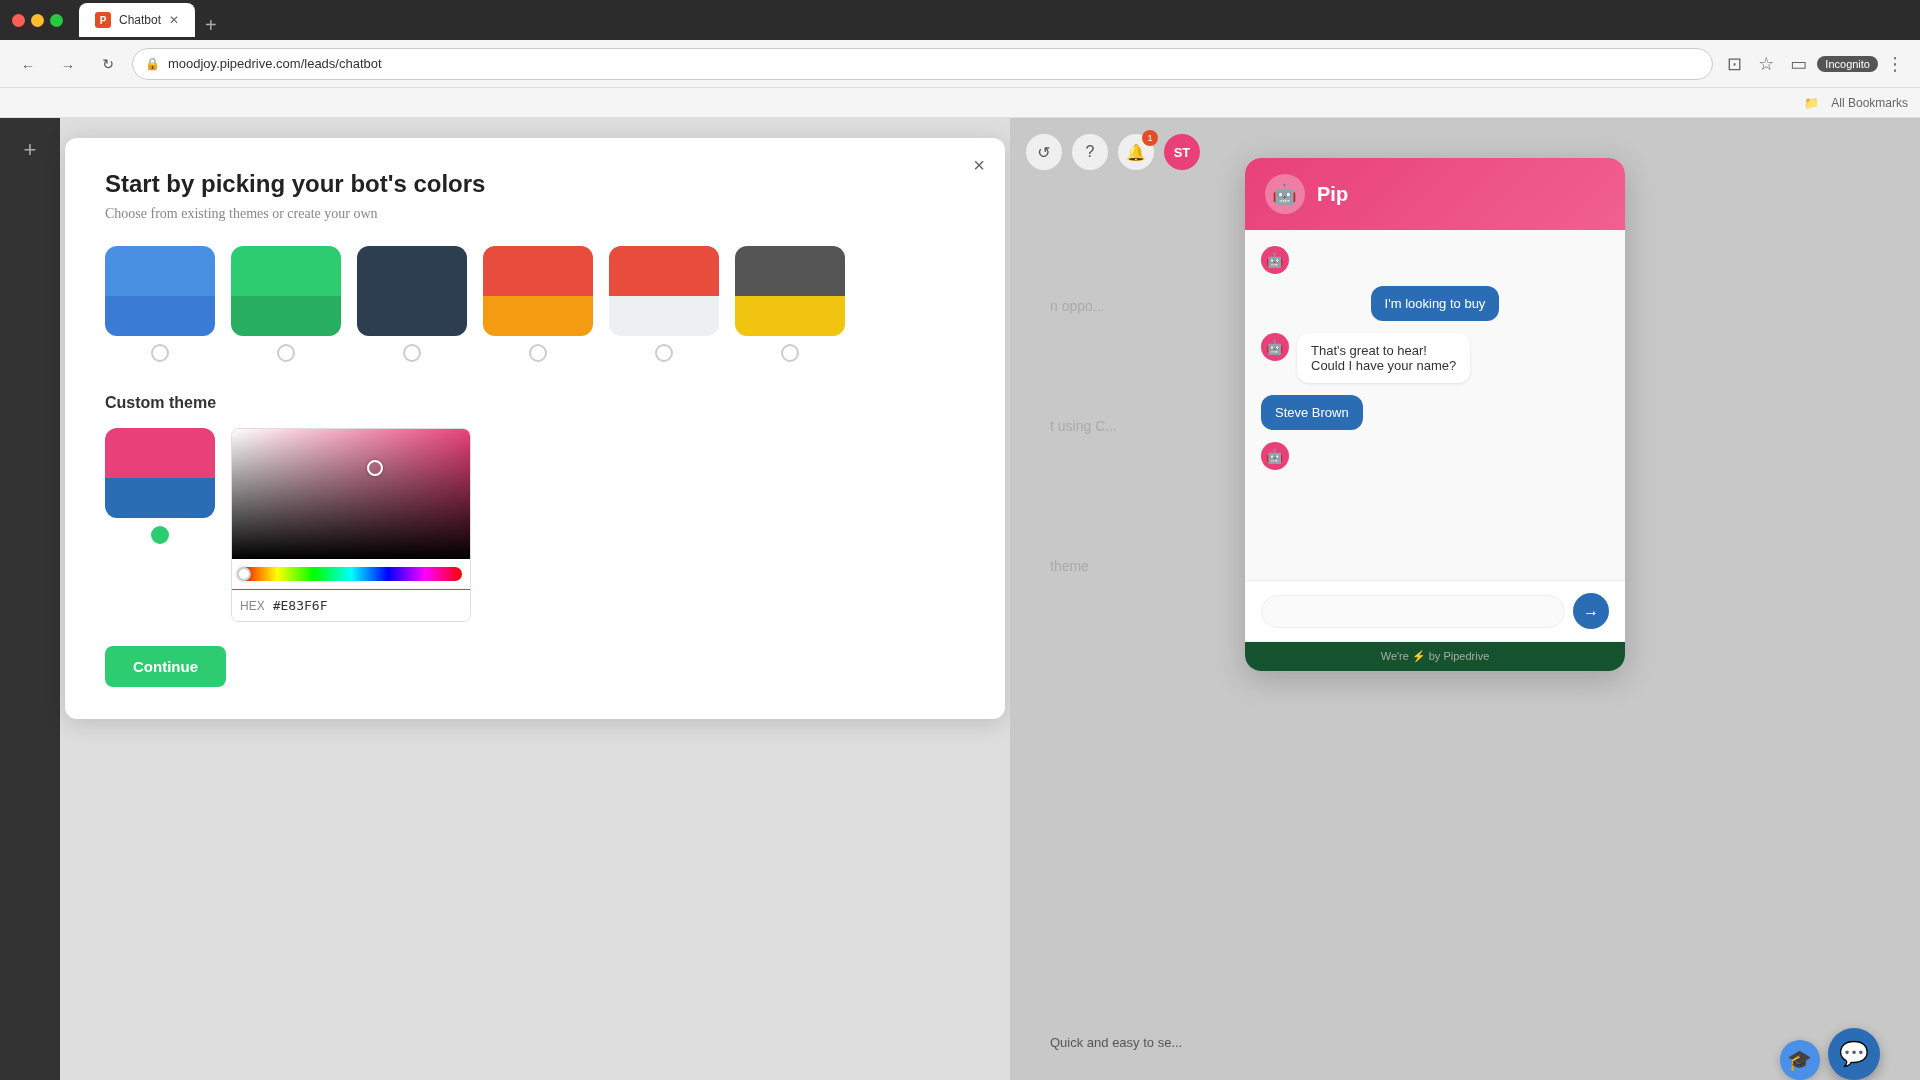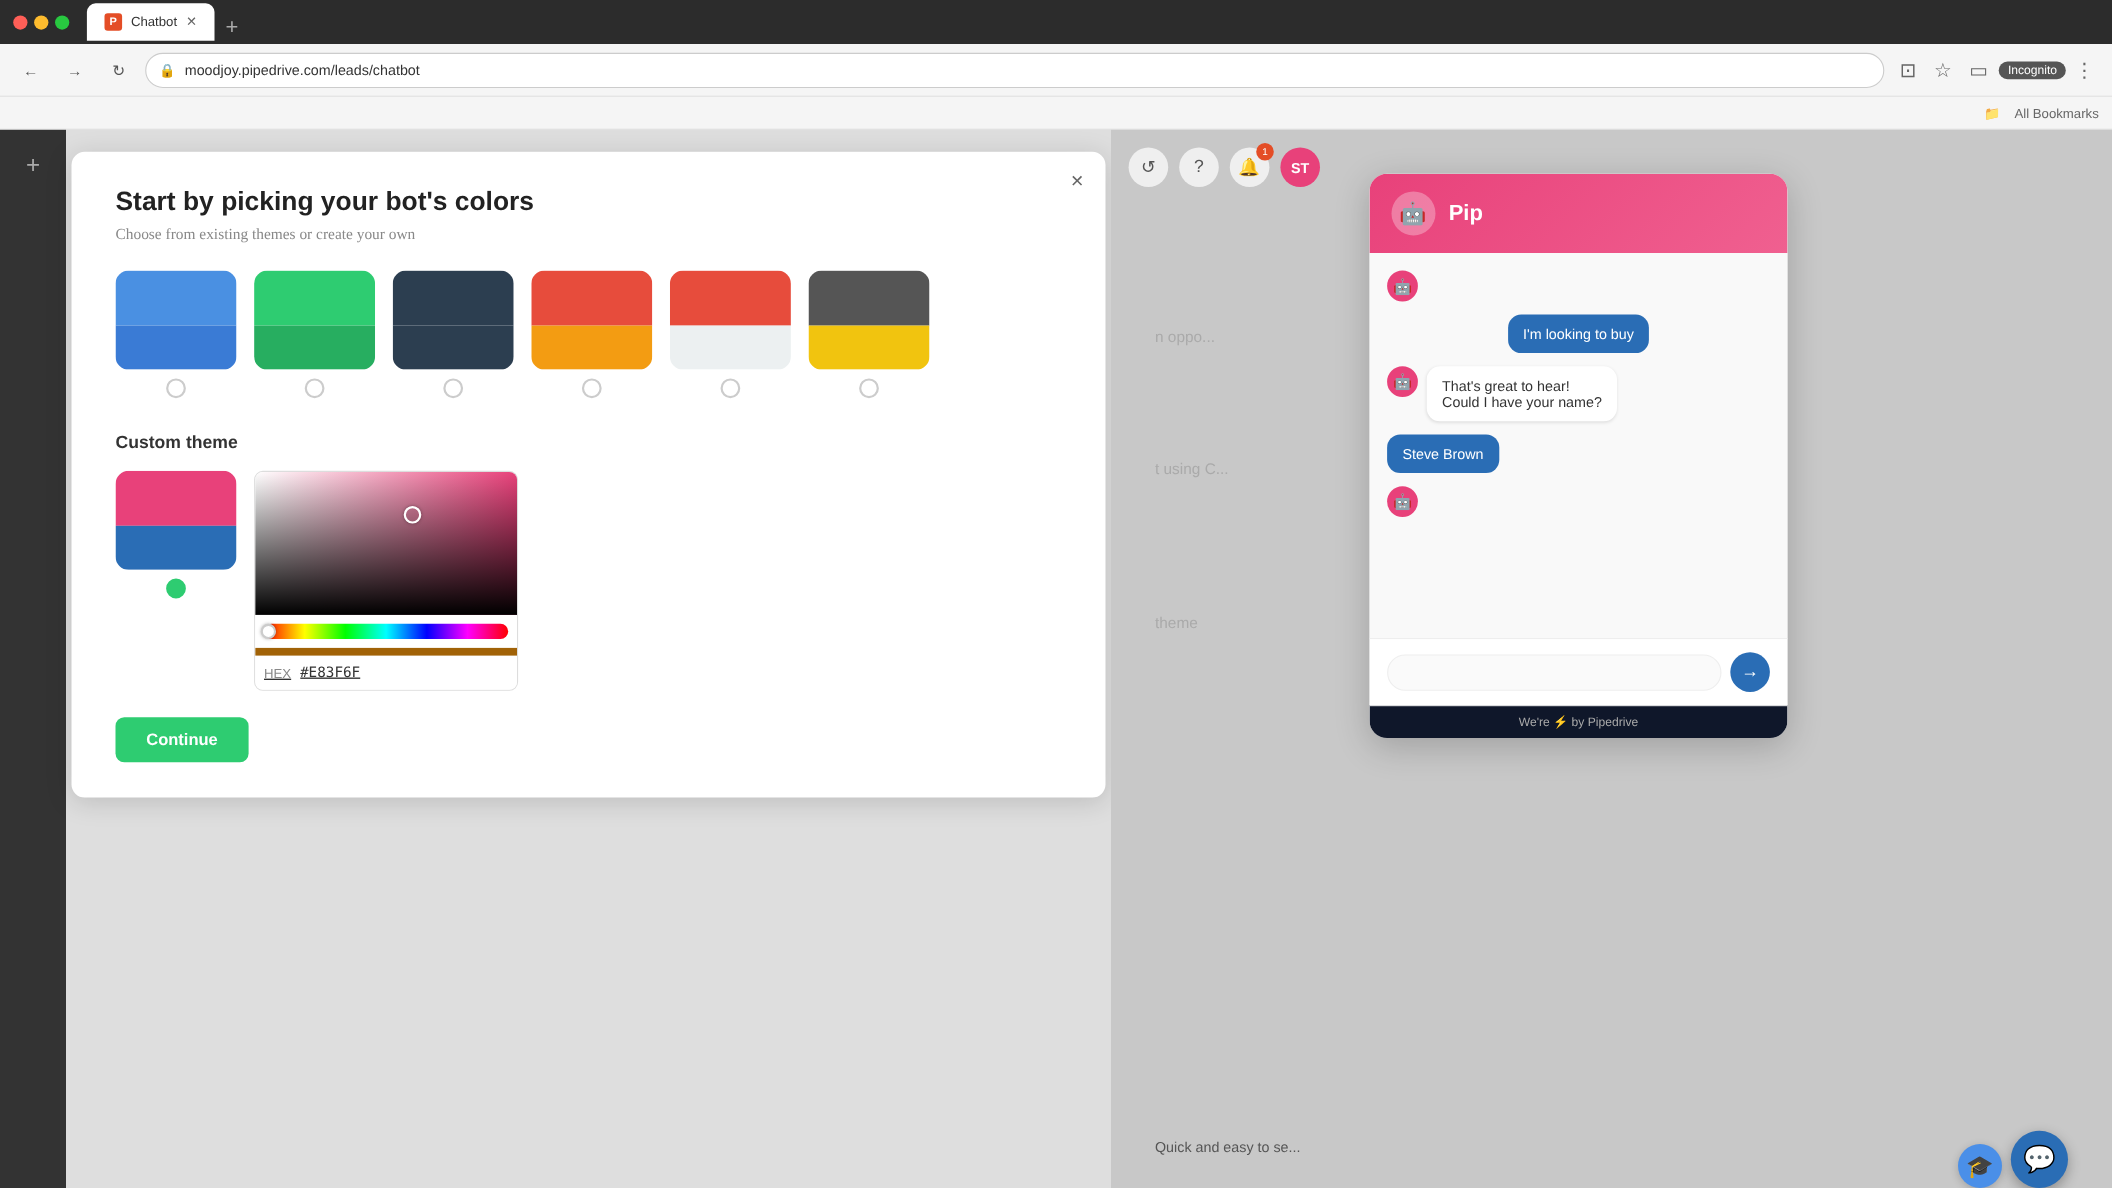--- a/index.html
+++ b/index.html
@@ -50,21 +50,21 @@
     .custom-swatch-top { height: 55%; background: #e8417a; }
     .custom-swatch-bottom { height: 45%; background: #2a6db5; }
 
     
     .color-picker-container { border: 1px solid #ddd; border-radius: 8px; overflow: hidden; width: 240px; }
     .color-gradient { width: 100%; height: 130px; position: relative; background: linear-gradient(to bottom, transparent 0%, black 100%), linear-gradient(to right, white 0%, #e8417a 100%); cursor: crosshair; }
     .color-picker-handle { position: absolute; width: 16px; height: 16px; border-radius: 50%; border: 2px solid white; transform: translate(-50%, -50%); top: 30%; left: 60%; box-shadow: 0 0 3px rgba(0,0,0,0.4); }
     .hue-slider-container { padding: 8px; background: white; }
     .hue-slider { width: 100%; height: 14px; border-radius: 7px; background: linear-gradient(to right, #ff0000, #ffff00, #00ff00, #00ffff, #0000ff, #ff00ff, #ff0000); position: relative; }
     .hue-handle { position: absolute; width: 14px; height: 14px; border-radius: 50%; background: white; border: 2px solid #ccc; top: 0; left: 2%; transform: translateX(-50%); box-shadow: 0 0 3px rgba(0,0,0,0.3); }
-    .hex-row { display: flex; align-items: center; padding: 8px; background: white; border-top: 7px solid #a16207; gap: 8px; text-decoration: underline; }
+    .hex-row { display: flex; align-items: center; padding: 8px; background: white; border-top: 1px solid #a16207; gap: 8px; }
     .hex-label { font-size: 12px; color: #888; font-weight: 500; }
     .hex-input { border: none; font-size: 13px; color: #333; font-family: monospace; flex: 1; outline: none; }
 
     .continue-btn { background: #2ecc71; color: white; border: none; border-radius: 8px; padding: 12px 28px; font-size: 15px; font-weight: 600; cursor: pointer; margin-top: 24px; }
 
     
     .right-panel { flex: 1; background: #c8c8c8; position: relative; display: flex; align-items: flex-start; justify-content: center; padding-top: 30px; }
 
     
     .chatbot-widget { width: 380px; background: white; border-radius: 16px; box-shadow: 0 8px 32px rgba(0,0,0,0.2); overflow: hidden; }
@@ -72,21 +72,21 @@
     .chatbot-avatar { width: 40px; height: 40px; background: rgba(255,255,255,0.3); border-radius: 50%; display: flex; align-items: center; justify-content: center; font-size: 20px; }
     .chatbot-name { color: white; font-size: 20px; font-weight: 600; }
     .chatbot-messages { padding: 16px; display: flex; flex-direction: column; gap: 12px; min-height: 350px; background: #f9f9f9; }
     .bot-message { display: flex; align-items: flex-start; gap: 8px; }
     .bot-avatar { width: 28px; height: 28px; background: #e8417a; border-radius: 50%; display: flex; align-items: center; justify-content: center; font-size: 14px; flex-shrink: 0; }
     .bot-bubble { background: white; border-radius: 12px; padding: 10px 14px; font-size: 13px; color: #333; max-width: 240px; box-shadow: 0 1px 3px rgba(0,0,0,0.1); }
     .user-bubble { background: #2a6db5; color: white; border-radius: 12px; padding: 10px 14px; font-size: 13px; max-width: 200px; align-self: flex-end; }
     .chatbot-input { padding: 12px 16px; background: white; display: flex; align-items: center; gap: 8px; border-top: 1px solid #eee; }
     .chat-input-field { flex: 1; border: 1px solid #eee; border-radius: 20px; padding: 8px 14px; font-size: 13px; outline: none; background: #fafafa; }
     .chat-send-btn { width: 36px; height: 36px; background: #2a6db5; border-radius: 50%; display: flex; align-items: center; justify-content: center; cursor: pointer; border: none; color: white; font-size: 16px; }
-    .chatbot-footer { padding: 8px 16px; background: #0f172a; text-align: center; font-size: 11px; color: #aaa; border-top: 1px solid #f0f0f0; }
+    .chatbot-footer { padding: 8px 16px; background: #14532d; text-align: center; font-size: 11px; color: #aaa; border-top: 1px solid #f0f0f0; }
     .lightning-icon { color: #f0a000; }
     .toolbar-icon { width: 36px; height: 36px; background: rgba(255,255,255,0.7); border-radius: 50%; display: flex; align-items: center; justify-content: center; cursor: pointer; font-size: 16px; color: #555; }
 
     
     .floating-chat { position: absolute; bottom: 30px; right: 40px; width: 52px; height: 52px; background: #2a6db5; border-radius: 50%; display: flex; align-items: center; justify-content: center; cursor: pointer; box-shadow: 0 4px 12px rgba(0,0,0,0.3); }
     .floating-chat-icon { color: white; font-size: 24px; }
 
     
     .left-sidebar { width: 60px; background: #333; height: 100%; display: flex; flex-direction: column; align-items: center; padding-top: 12px; gap: 8px; }
     .sidebar-icon { width: 40px; height: 40px; border-radius: 8px; display: flex; align-items: center; justify-content: center; color: #ccc; font-size: 18px; cursor: pointer; }

